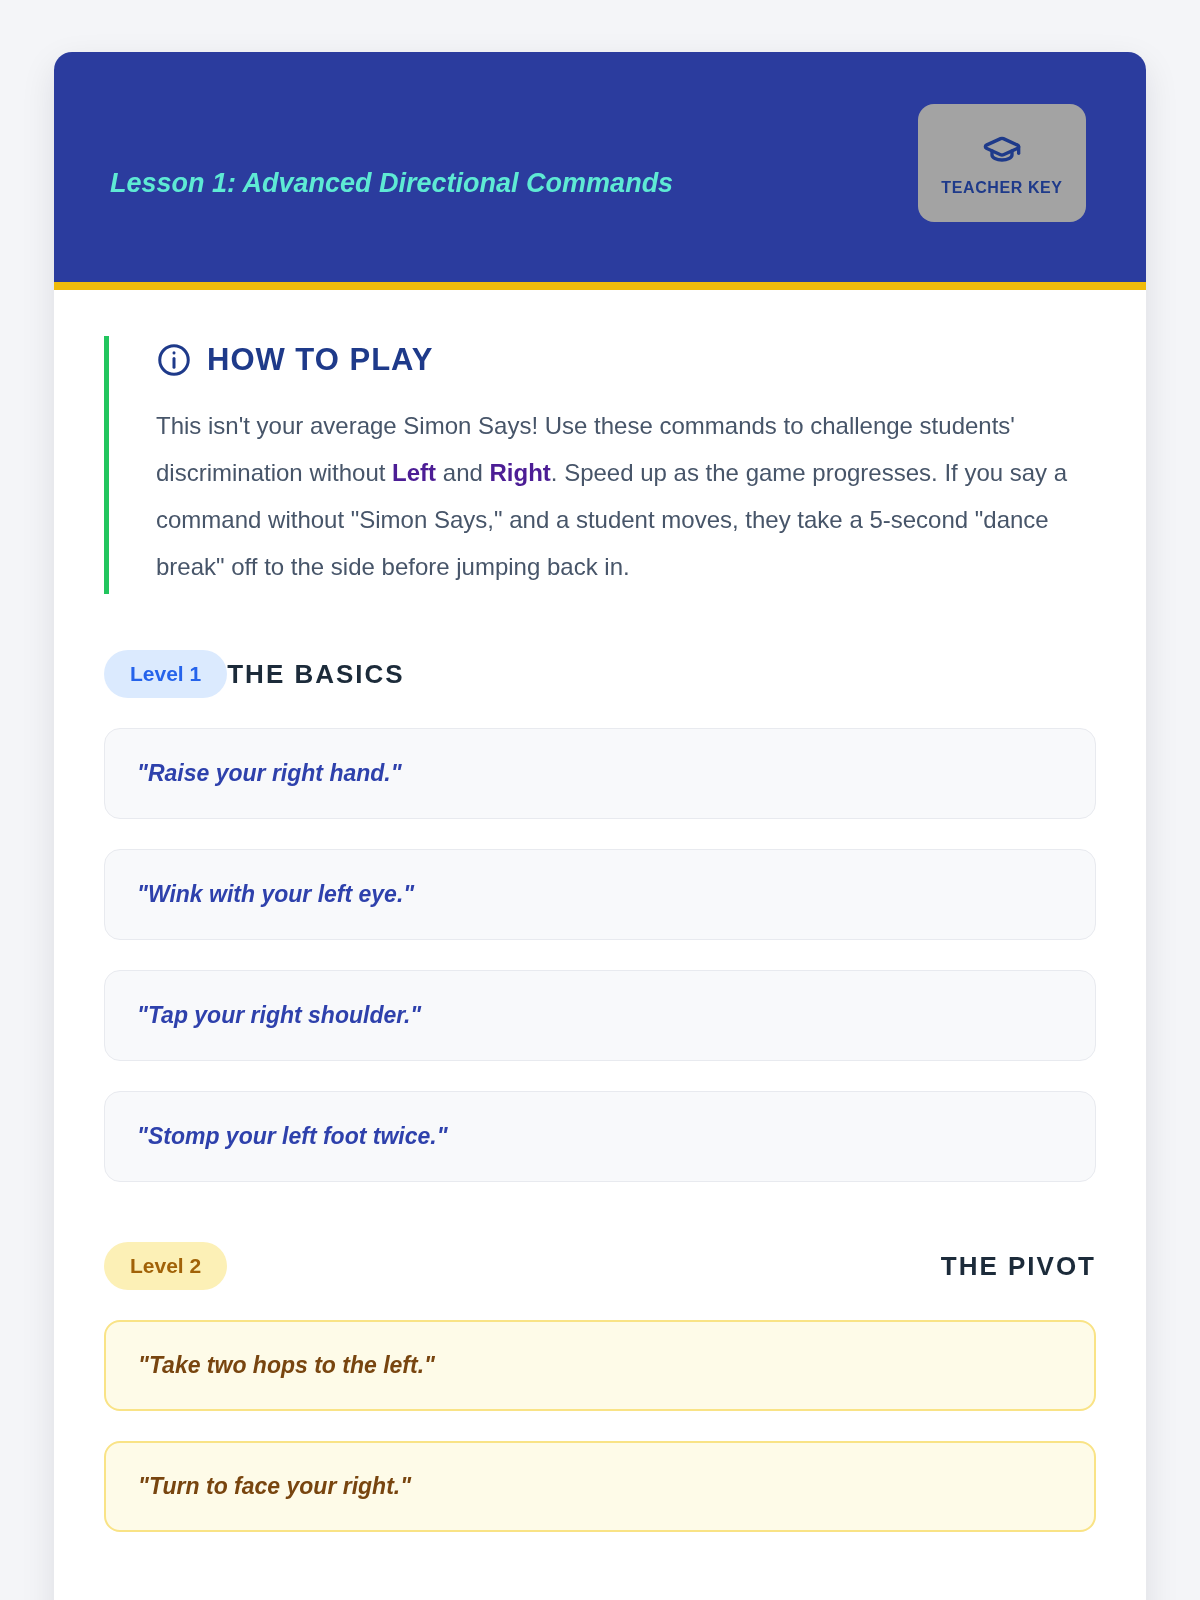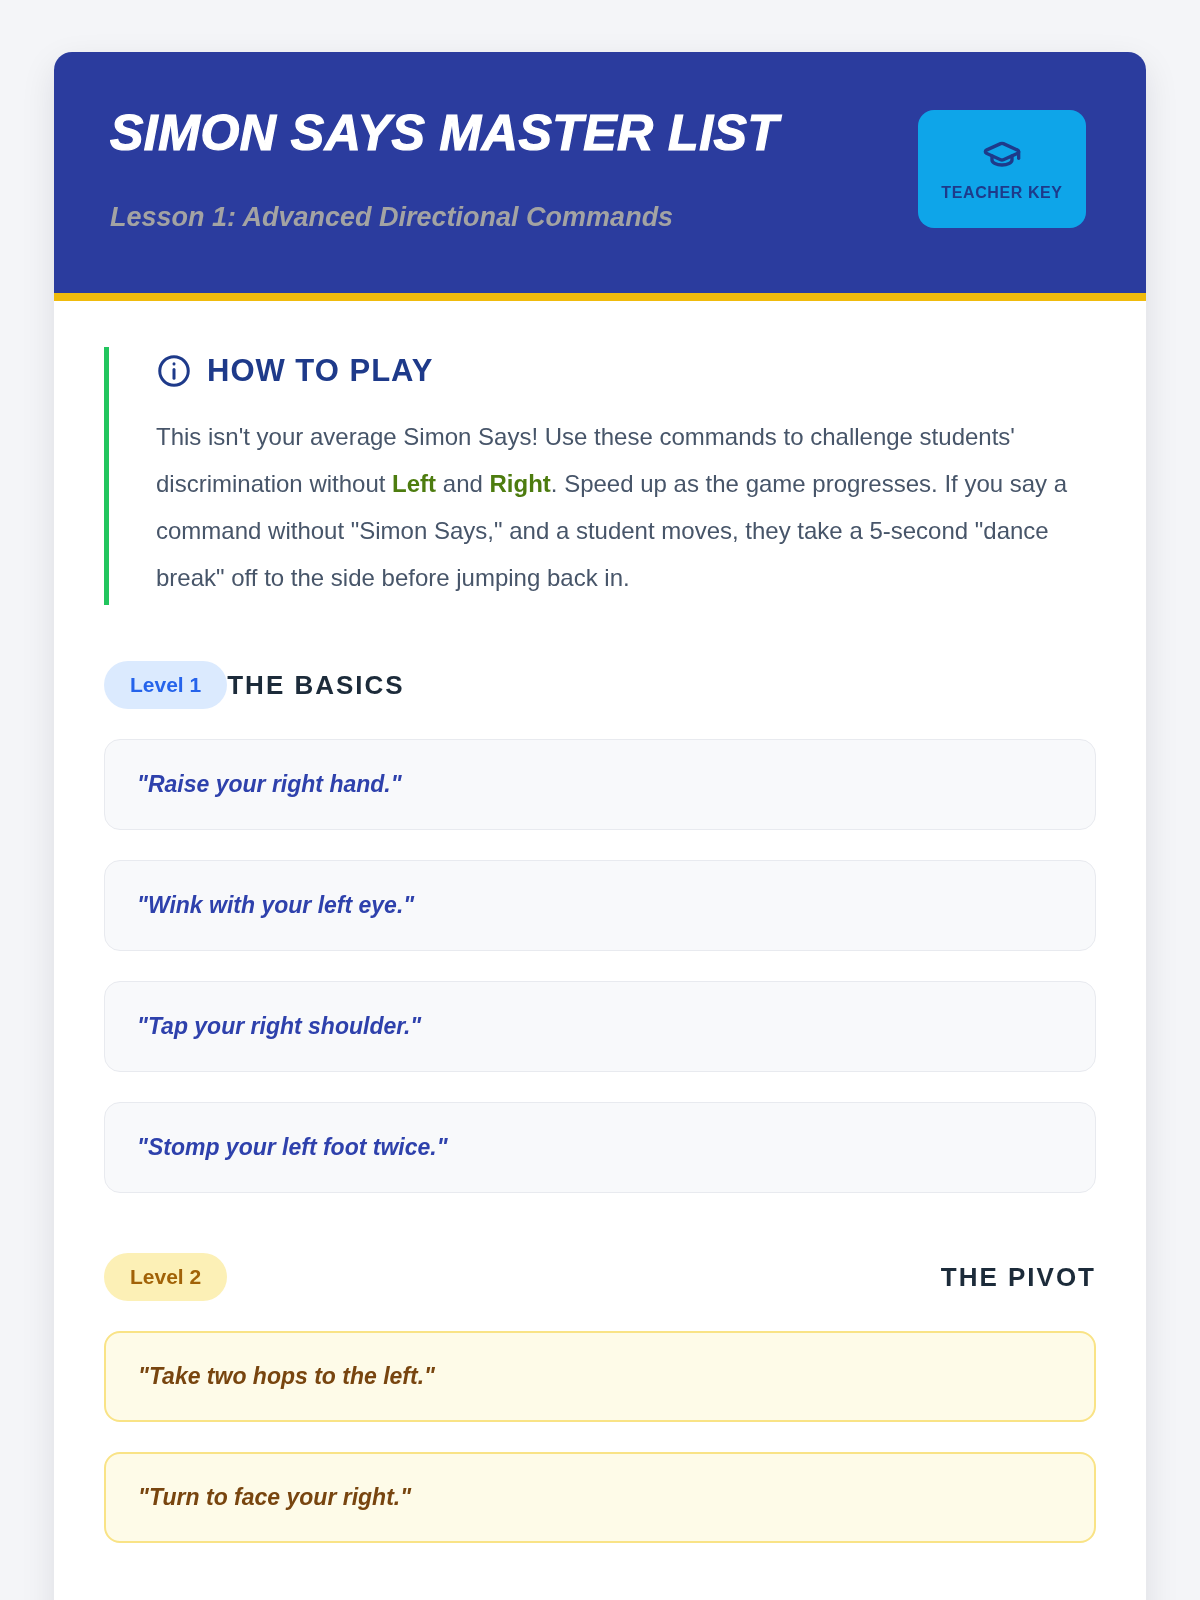--- a/index.html
+++ b/index.html
@@ -27,28 +27,28 @@
   .hero-title {
     color:#FFFFFF;
     font-size:50px;
     font-weight:700;
     font-style:italic;
     letter-spacing:.5px;
     -webkit-text-stroke:1.2px #FFFFFF;
     white-space:nowrap;
   }
   .hero-subtitle {
-    color:#a3a3a3;
+    color:#5eead4;
     font-size:27px;
     font-weight:600;
     font-style:italic;
     margin-top:40px;
   }
   .teacher-badge {
-    background:#0ea5e9;
+    background:#a3a3a3;
     width:168px;
     height:118px;
     border-radius:16px;
     display:flex;
     flex-direction:column;
     align-items:center;
     justify-content:center;
     gap:9px;
     flex-shrink:0;
     cursor:pointer;
@@ -82,21 +82,21 @@
     font-weight:700;
     letter-spacing:1px;
   }
   .howto-text {
     margin-top:24px;
     font-size:24px;
     line-height:47px;
     color:#475569;
     max-width:940px;
   }
-  .howto-text strong { color:#4d7c0f; font-weight:700; }
+  .howto-text strong { color:#4c1d95; font-weight:700; }
   
   .level-head {
     display:flex;
     align-items:center;
     margin-top:56px;
   }
   .pill {
     border-radius:999px;
     padding:12px 26px;
     font-size:21px;
@@ -136,21 +136,20 @@
   .section-l2 .level-head { margin-top:60px;justify-content:space-between; }
   .section-l2 .card:first-of-type { margin-top:44px; }
 </style>
 </head>
 <body>
 
 <div class="sheet">
 
   <header class="hero">
     <div>
-      <h1 class="hero-title">SIMON SAYS MASTER LIST</h1>
       <p class="hero-subtitle">Lesson 1: Advanced Directional Commands</p>
     </div>
     <div class="teacher-badge">
       <svg width="40" height="40" viewBox="0 0 24 24" fill="none" stroke="#1E3A8A" stroke-width="2" stroke-linecap="round" stroke-linejoin="round">
         <path d="M21.42 10.922a1 1 0 0 0-.019-1.838L12.83 5.18a2 2 0 0 0-1.66 0L2.6 9.08a1 1 0 0 0 0 1.832l8.57 3.908a2 2 0 0 0 1.66 0z"></path>
         <path d="M22 10v4"></path>
         <path d="M6 12.5V15c0 1.7 2.7 3 6 3s6-1.3 6-3v-2.5"></path>
       </svg>
       <span>TEACHER KEY</span>
     </div>

